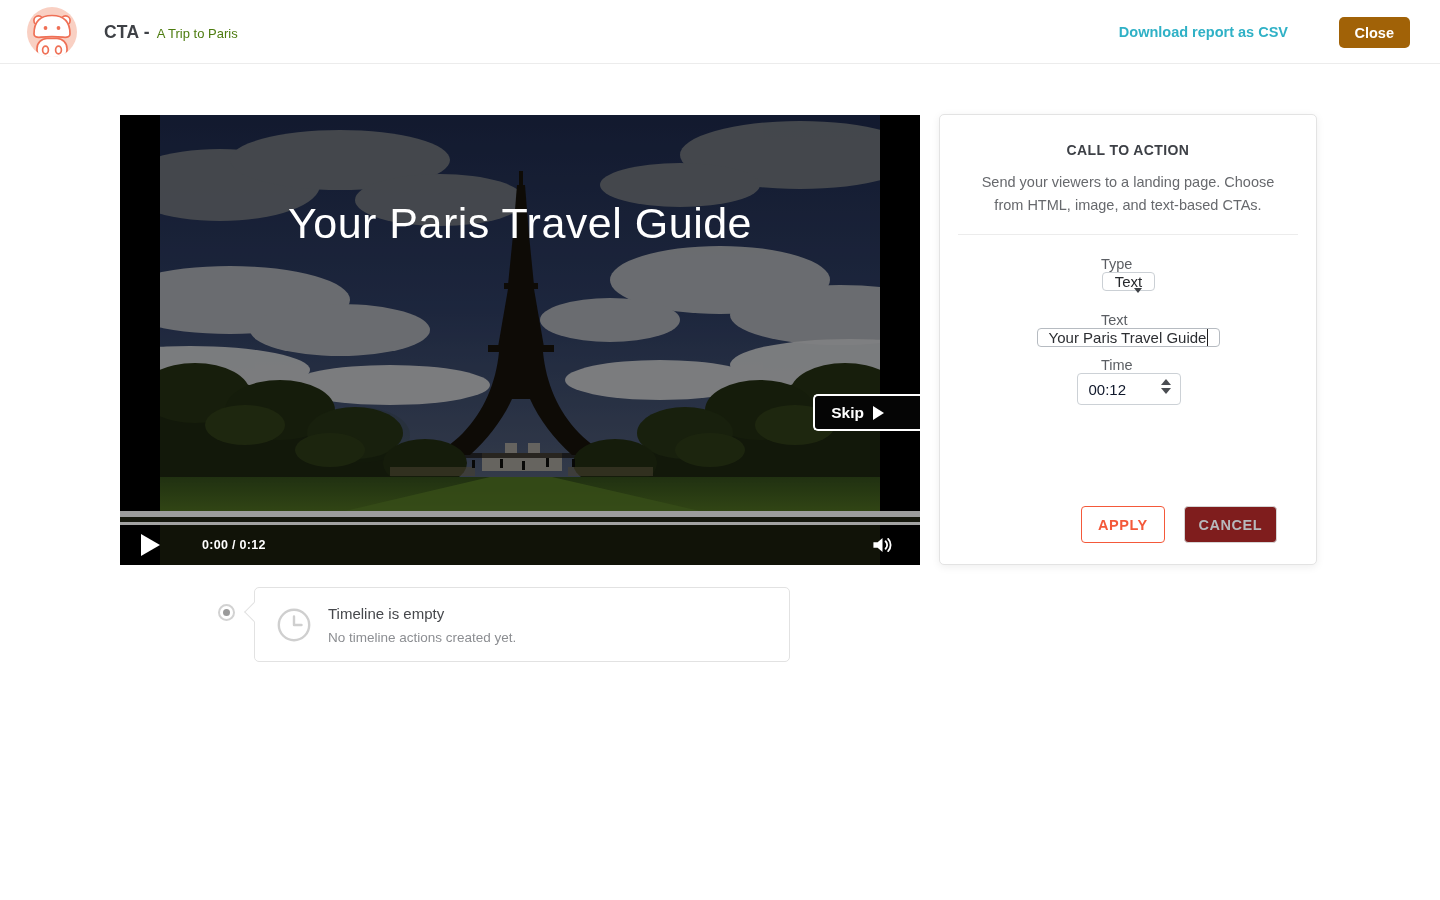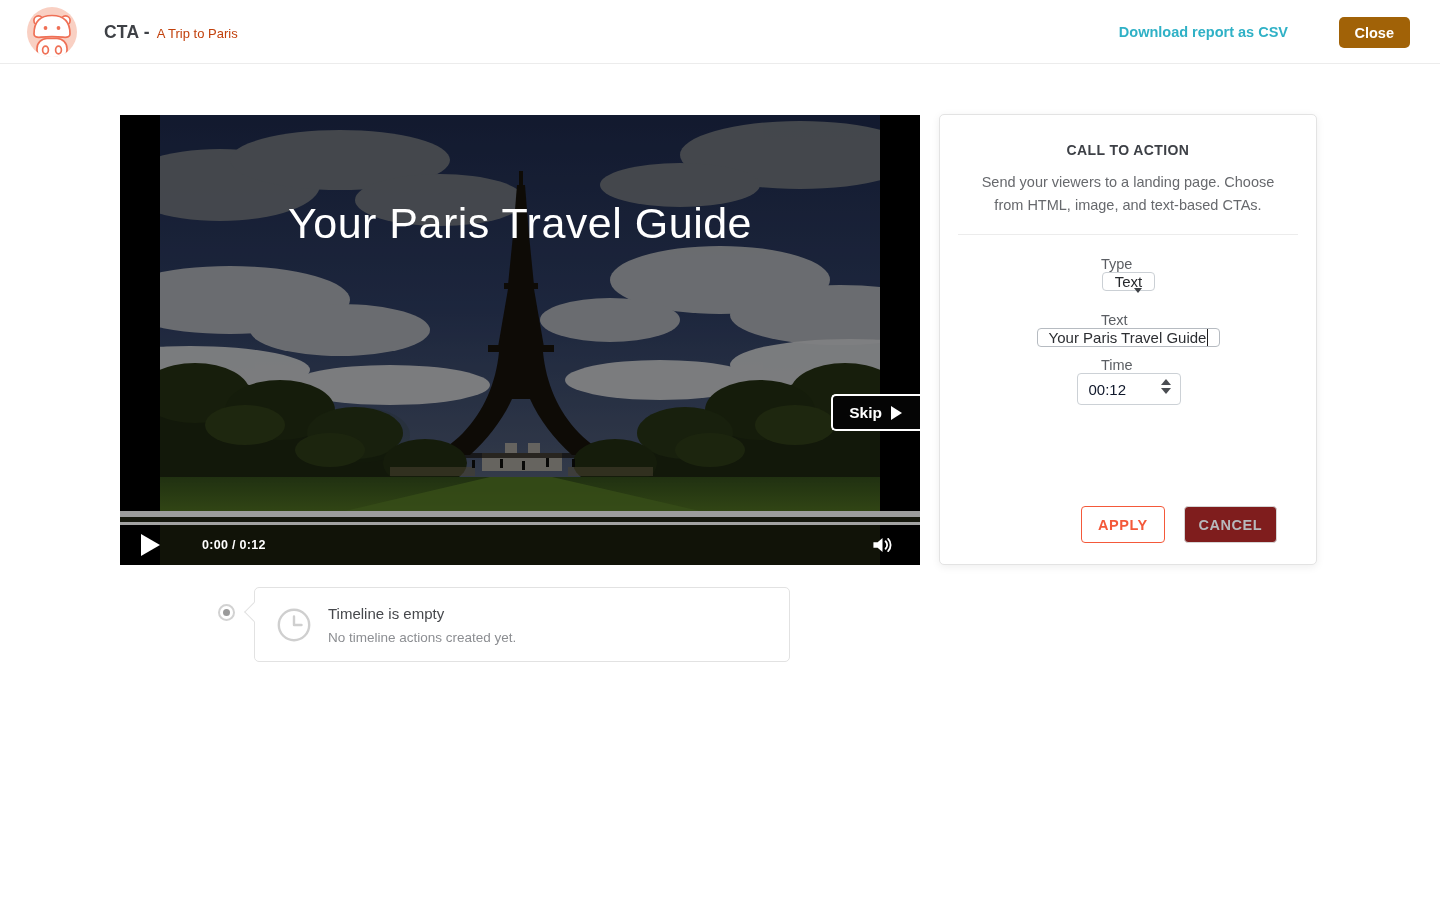--- a/index.html
+++ b/index.html
@@ -6,36 +6,36 @@
   html,body { width:1440px; height:900px; background:#fff;
     font-family:"Liberation Sans","DejaVu Sans",sans-serif; }
   .app { position:relative; width:1440px; height:668px; overflow:hidden; background:#fff; }
 
   
   .header { position:absolute; top:0; left:0; width:1440px; height:64px;
     background:#fff; border-bottom:1px solid #ececec; z-index:5; }
   .logo { position:absolute; left:27px; top:7px; width:50px; height:50px; }
   .title-wrap { position:absolute; left:104px; top:0; height:64px; display:flex; align-items:center; }
   .title { font-size:17.5px; font-weight:600; color:#3e4146; letter-spacing:.2px; }
-  .subtitle { font-size:13px; color:#c2410c; margin-left:7px; padding-top:3px; }
+  .subtitle { font-size:13px; color:#4d7c0f; margin-left:7px; padding-top:3px; }
   .csv-link { position:absolute; right:152px; top:0; height:64px; display:flex; align-items:center;
     color:#2fb1c6; font-size:14.5px; font-weight:600; text-decoration:none; cursor:pointer; }
   .close-btn { position:absolute; right:30px; top:17px; height:31px; padding:0 16px;
     background:#a16207; color:#fff; border:none; border-radius:5px; font-size:14.5px;
     font-weight:600; font-family:inherit; cursor:pointer; }
 
   
   .player { position:absolute; left:120px; top:115px; width:800px; height:450px;
     background:#000; display:flex; flex-direction:column; }
   .video-frame { position:relative; height:396px; background:#000; cursor:pointer; }
   .scene { position:absolute; left:40px; top:0; width:720px; height:396px; }
   .overlay-title { position:absolute; left:0; top:84px; width:100%; text-align:center;
     color:#fff; font-size:43px; font-weight:500; letter-spacing:.5px; z-index:3; }
   .skip-btn { position:absolute; right:0; top:279px; height:37px; display:flex; align-items:center;
-    gap:9px; padding:0 18px 0 16px; background:#050505; border:2px solid #fff; border-right:none;
+    gap:9px; padding:0 36px 0 16px; background:#050505; border:2px solid #fff; border-right:none;
     border-radius:5px 0 0 5px; color:#fff; cursor:pointer; z-index:3; font-family:inherit; }
   .skip-label { font-size:15.5px; font-weight:600; color:#fff; }
   .skip-tri { width:0; height:0; border-left:11px solid #fff;
     border-top:7px solid transparent; border-bottom:7px solid transparent; }
   .seek-bar { height:6px; background:#9c9c9c; cursor:pointer; }
   .seek-gap { height:5px; background:#15170d; }
   .buffer-bar { height:3px; background:#a2a2a2; cursor:pointer; }
   .controls { flex:1; position:relative; display:flex; align-items:center;
     background:linear-gradient(to right,#000 0 40px,#111308 40px 760px,#000 760px); }
   .play-btn { margin-left:21px; background:none; border:none; cursor:pointer; width:22px; height:24px;

